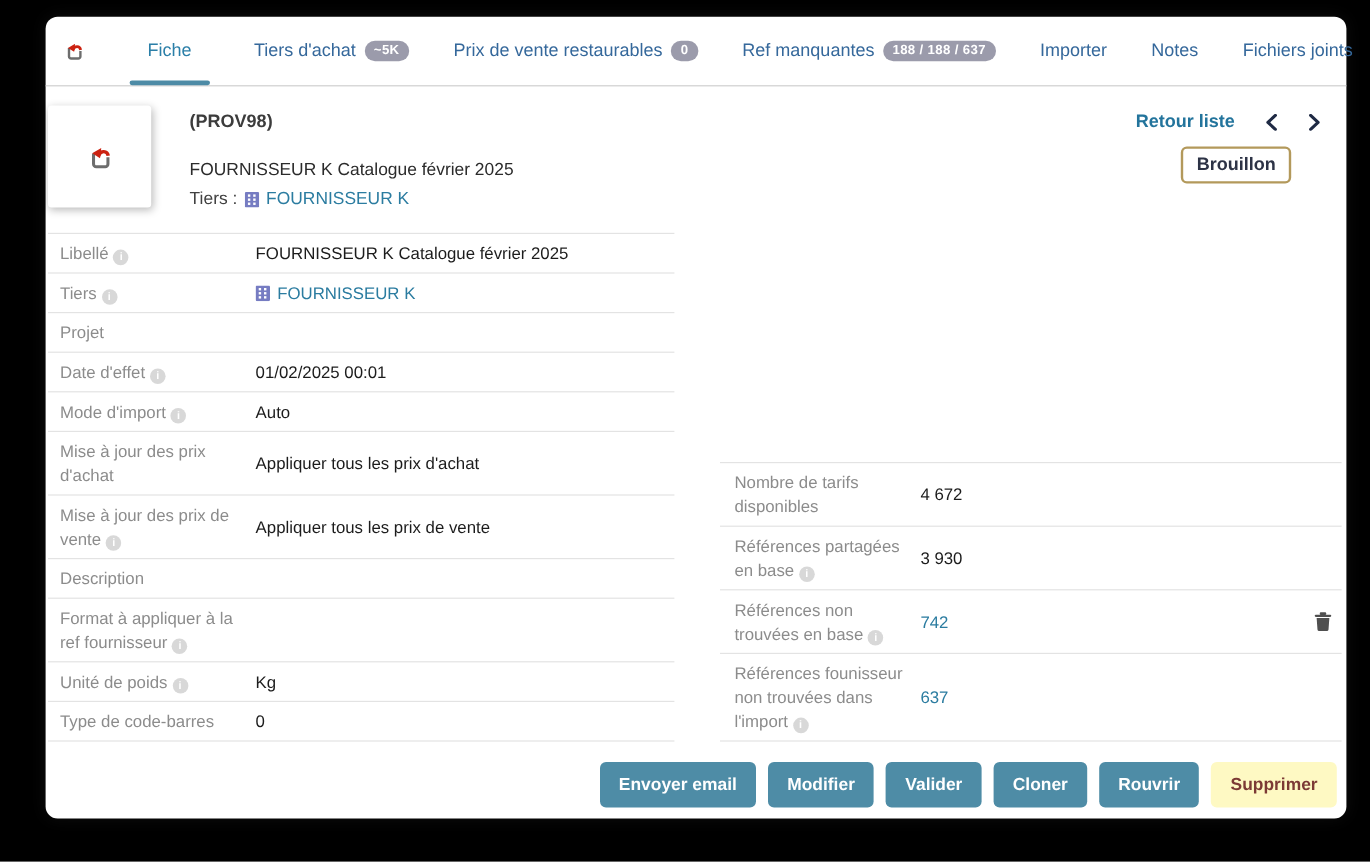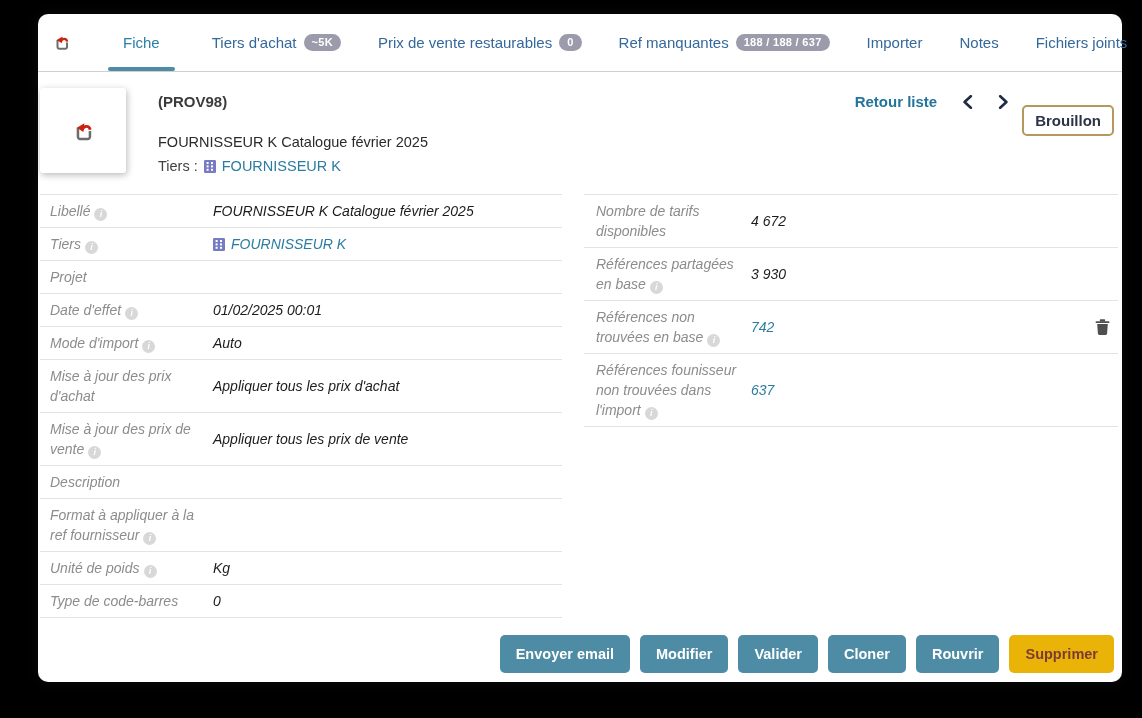--- a/index.html
+++ b/index.html
@@ -35,30 +35,30 @@
   .thumb{
     position:absolute;left:2px;top:16px;width:86px;height:85px;background:#fff;
     border-radius:3px;box-shadow:1px 2px 7px rgba(0,0,0,.28);
     display:flex;align-items:center;justify-content:center;
   }
   .header-main{padding:21px 0 0 120px;}
   .ref-title{font-size:15px;font-weight:bold;color:#3c3c3c;margin-bottom:24px;}
   .sub-title{font-size:14.5px;color:#2b2b2b;margin-bottom:8px;}
   .tiers-line{font-size:14.5px;color:#414141;display:flex;align-items:center;gap:6px;}
   .link{color:#2b7ca0;cursor:pointer;text-decoration:none;}
-  .header-right{position:absolute;top:21px;right:8px;display:flex;flex-direction:row;align-items:flex-start;}
+  .header-right{position:absolute;top:21px;right:8px;display:flex;flex-direction:column;align-items:center;}
   .nav-row{display:flex;align-items:center;gap:25px;margin-right:13px;}
   .back-list{font-weight:bold;font-size:15px;color:#23749c;cursor:pointer;}
   .chev{cursor:pointer;display:flex;align-items:center;}
   .status-badge{
     margin-top:12px;border:2px solid #b3995b;border-radius:5px;padding:5px 11px;
     font-weight:bold;font-size:15px;color:#2d3346;background:#fff;
   }
   
-  .content{display:flex;gap:22px;padding:6px 4px 0 2px;align-items:flex-start;font-style:italic;}
+  .content{display:flex;gap:38px;padding:6px 4px 0 2px;align-items:flex-end;}
   .fieldtable{border-top:1px solid #e3e3e3;}
   .fieldtable.left{width:522px;flex:none;}
   .fieldtable.right{flex:1;}
   .frow{
     display:flex;align-items:center;border-bottom:1px solid #e3e3e3;
     padding:6px 6px 6px 10px;
   }
   .right .frow{padding-left:12px;}
   .flabel{flex:none;color:#8c8c8c;font-size:14px;line-height:20px;box-sizing:border-box;padding-right:8px;}
   .left .flabel{width:163px;}
@@ -72,21 +72,21 @@
   }
   .info::before{content:"i";}
   .flabel .info{display:inline-flex;}
   .trash-btn{margin-left:auto;cursor:pointer;display:flex;align-items:center;padding-right:2px;}
   
   .actions{position:absolute;right:8px;bottom:9px;display:flex;gap:10px;}
   .btn{
     font-family:inherit;background:#4e8ca6;color:#fff;font-weight:bold;font-size:14.5px;
     height:38px;padding:0 16px;border-radius:5px;border:none;cursor:pointer;white-space:nowrap;
   }
-  .btn.delete{background:#eab308;color:#7c3a35;}
+  .btn.delete{background:#fef9c3;color:#7c3a35;}
 </style>
 </head>
 <body>
 
 <div class="window">
 
   <div class="tabbar">
     <span class="back-icon">
       <svg width="19" height="19" viewBox="0 0 19 19">
         <path d="M5.5 7 V14 a1.8 1.8 0 0 0 1.8 1.8 H13.2 a1.8 1.8 0 0 0 1.8 -1.8 V9.5" fill="none" stroke="#6d6d6d" stroke-width="2"></path>

